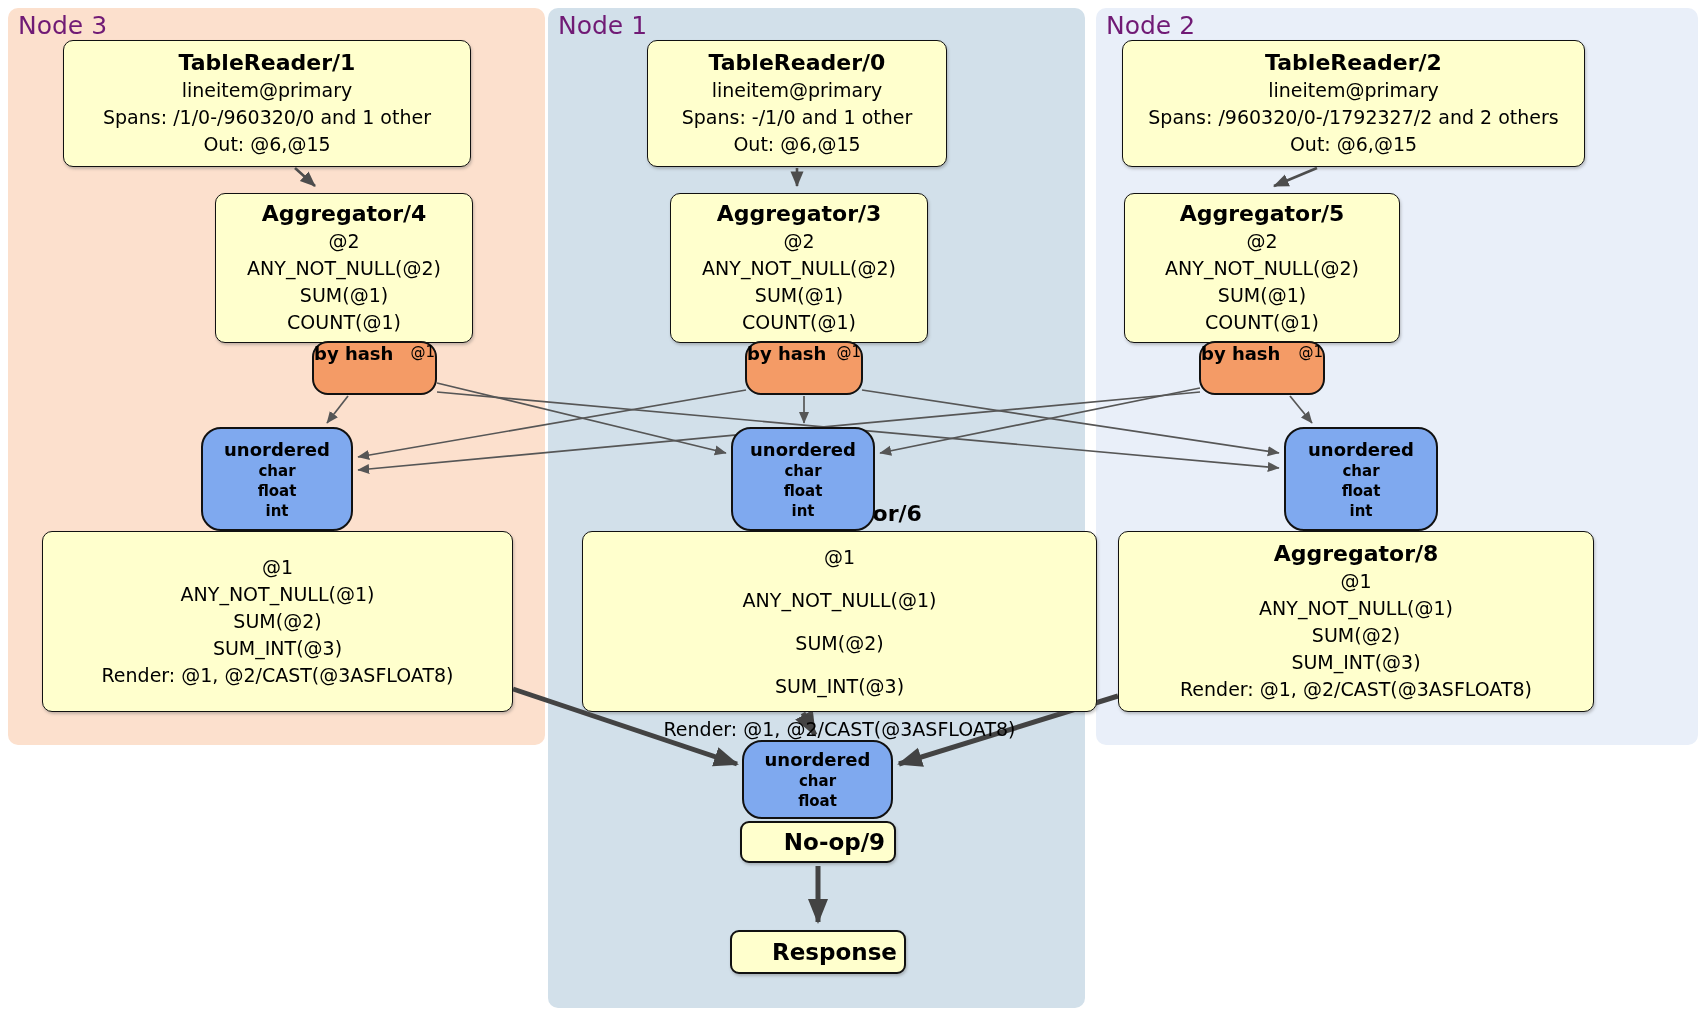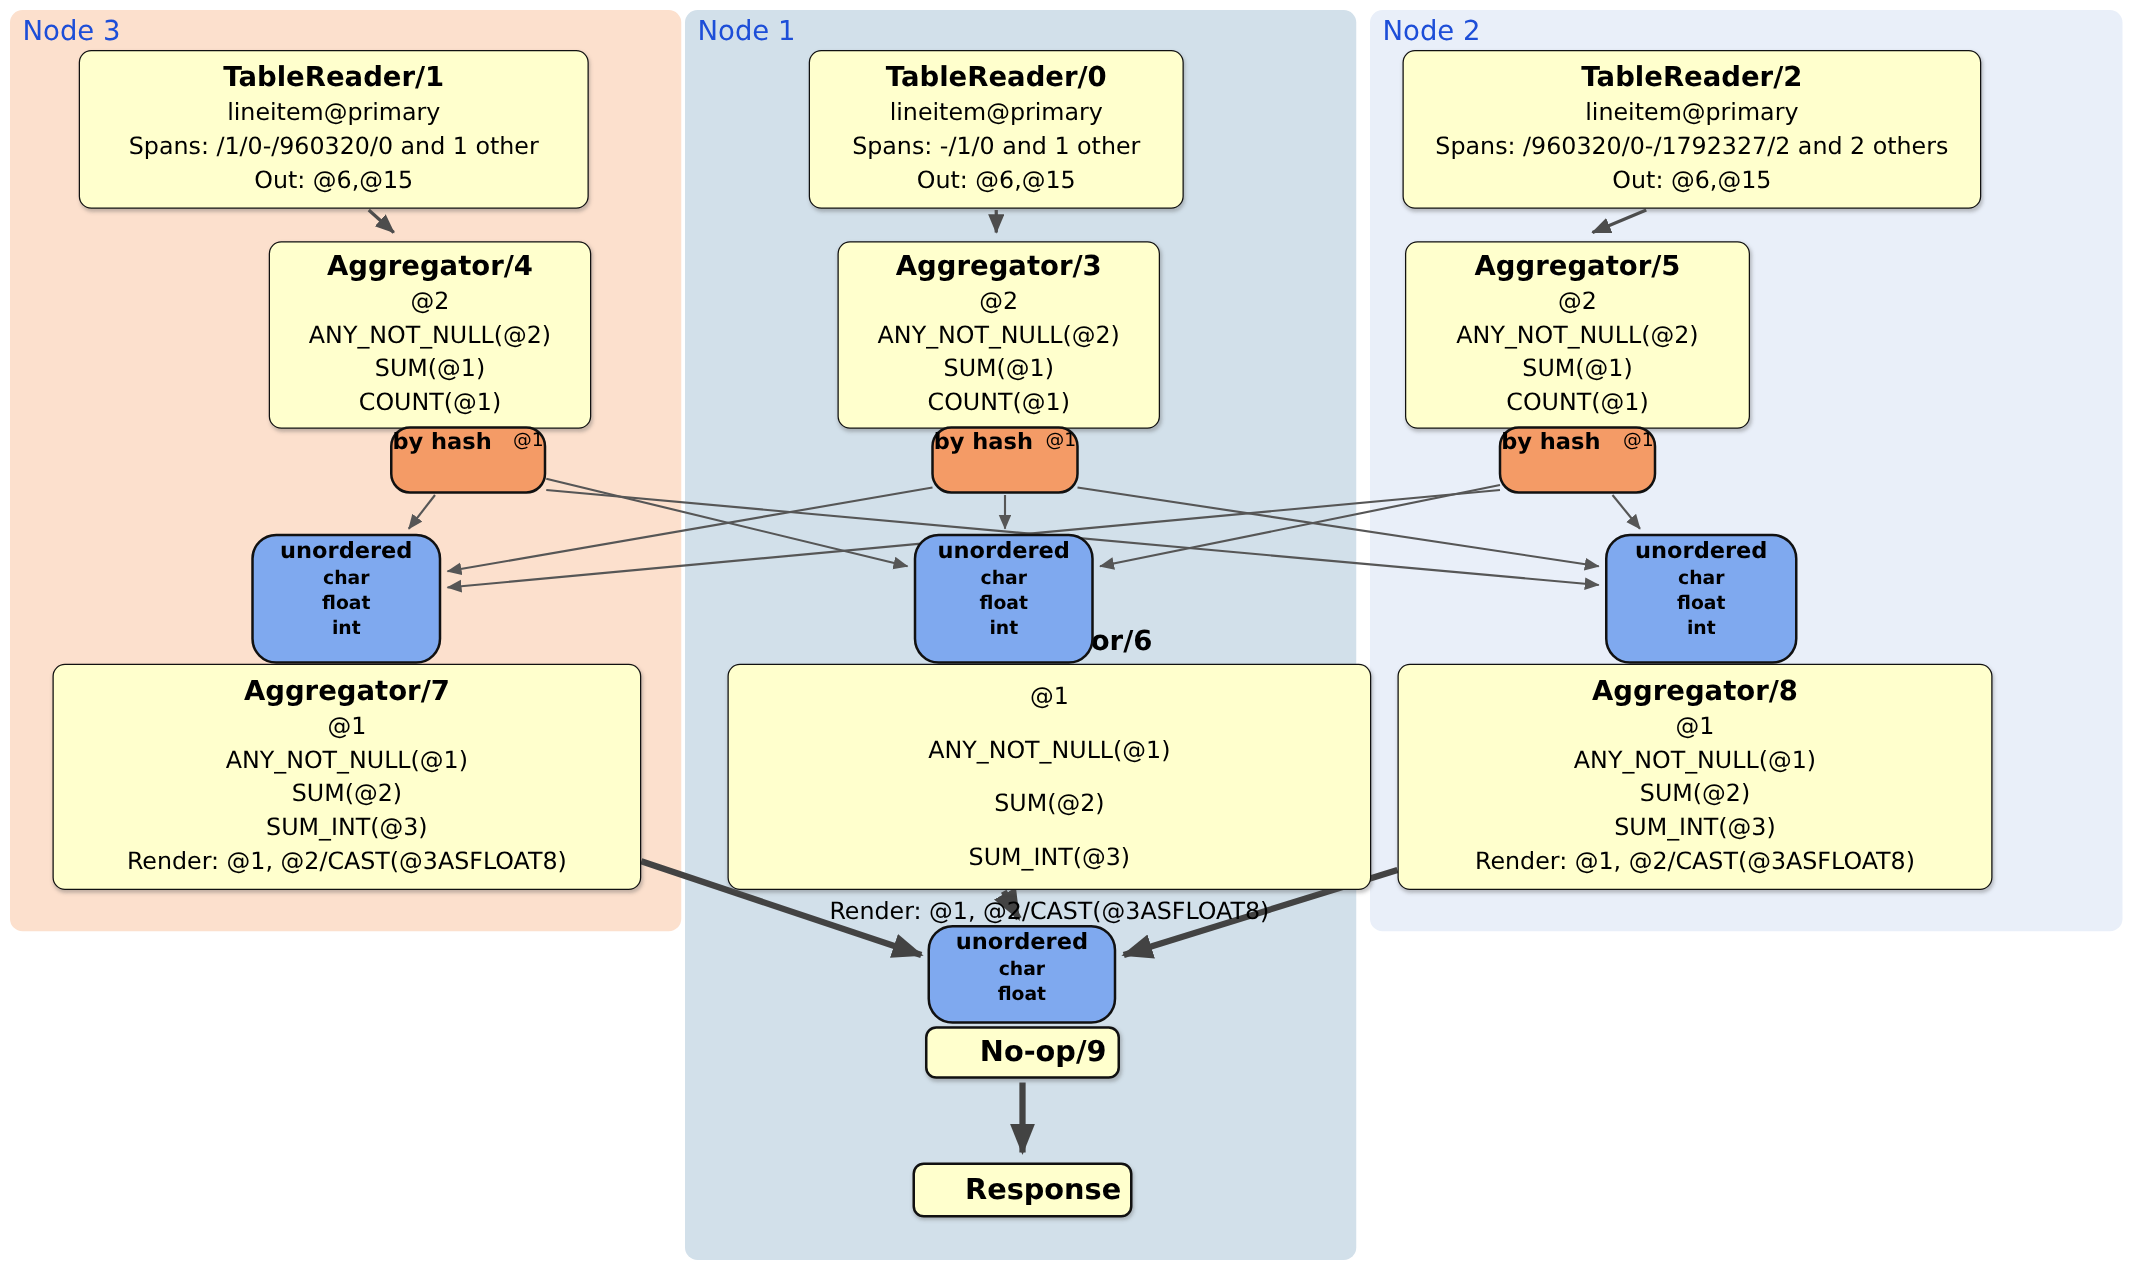--- a/index.html
+++ b/index.html
@@ -16,21 +16,21 @@
   }
   *{margin:0;padding:0;box-sizing:border-box;}
   html,body{background:#ffffff;}
   body{font-family:"DejaVu Sans","Liberation Sans",sans-serif;color:var(--ink);}
   .canvas{position:relative;width:1706px;height:1016px;background:#ffffff;overflow:hidden;}
 
   .region{position:absolute;border-radius:10px;}
   #region3{left:8px;top:8px;width:537px;height:737px;background:var(--bg-node3);}
   #region1{left:548px;top:8px;width:537px;height:1000px;background:var(--bg-node1);}
   #region2{left:1096px;top:8px;width:602px;height:737px;background:var(--bg-node2);padding-left:36px;}
-  .region-label{position:absolute;left:10px;top:6px;font-size:22px;line-height:24px;color:#1d4ed8;}
+  .region-label{position:absolute;left:10px;top:6px;font-size:25px;line-height:24px;color:#701a75;}
 
   #edges{position:absolute;left:0;top:0;width:1706px;height:1016px;pointer-events:none;}
   .edge-med{stroke:var(--edge-med);stroke-width:2.6;fill:none;}
   .edge-thin{stroke:var(--edge-thin);stroke-width:1.7;fill:none;}
   .edge-thick{stroke:var(--edge-thick);stroke-width:5;fill:none;}
   .ah-med{fill:var(--edge-med);}
   .ah-thin{fill:var(--edge-thin);}
   .ah-thick{fill:var(--edge-thick);}
 
   .box{position:absolute;background:var(--box-yellow);border:1.5px solid #111;
@@ -40,21 +40,21 @@
   .box .line{font-size:19px;line-height:27px;white-space:nowrap;}
 
   .router{position:absolute;background:var(--router-orange);border:2px solid #111;
           border-radius:16px;text-align:center;display:flex;flex-direction:row;
           justify-content:space-between;z-index:3;}
   .router .title{font-weight:bold;font-size:18px;line-height:22px;}
   .router .sub{font-size:15px;line-height:18px;}
 
   .sync{position:absolute;background:var(--sync-blue);border:2px solid #111;
         border-radius:20px;text-align:center;display:flex;flex-direction:column;
-        z-index:3;}
+        justify-content:center;z-index:3;}
   .sync .title{font-weight:bold;font-size:18px;line-height:23px;}
   .sync .line{font-size:15px;line-height:20px;font-weight:bold;}
 
   .pill{position:absolute;background:var(--box-yellow);border:2px solid #111;
         border-radius:9px;display:flex;align-items:center;justify-content:center;
         font-weight:bold;font-size:23px;box-shadow:1px 2px 3px rgba(90,90,90,.35);z-index:3;padding-left:33px;}
 
   #tr1{left:63px;top:40px;width:408px;height:127px;}
   #tr0{left:647px;top:40px;width:300px;height:127px;}
   #tr2{left:1122px;top:40px;width:463px;height:127px;}
@@ -139,21 +139,20 @@
     <div class="title">by hash</div>
     <div class="sub">@1</div>
   </div>
   <div class="sync" id="sy3">
     <div class="title">unordered</div>
     <div class="line">char</div>
     <div class="line">float</div>
     <div class="line">int</div>
   </div>
   <div class="box" id="agg7">
-    <div class="title">Aggregator/7</div>
     <div class="line">@1</div>
     <div class="line">ANY_NOT_NULL(@1)</div>
     <div class="line">SUM(@2)</div>
     <div class="line">SUM_INT(@3)</div>
     <div class="line">Render: @1, @2/CAST(@3ASFLOAT8)</div>
   </div>
 
   <div class="box" id="tr0">
     <div class="title">TableReader/0</div>
     <div class="line">lineitem@primary</div>

